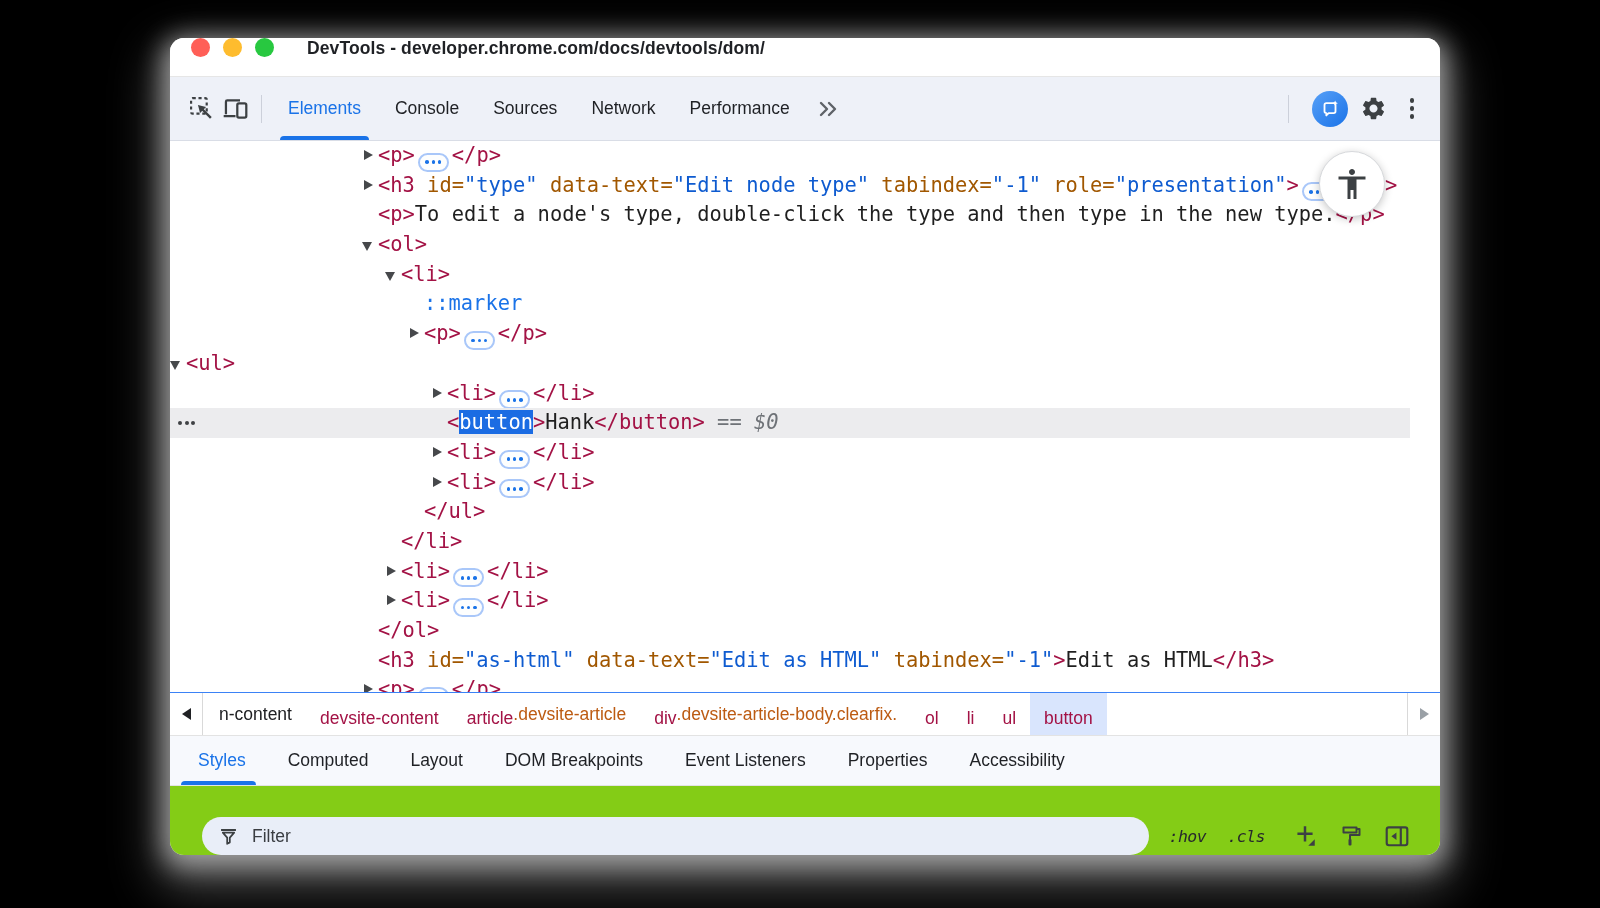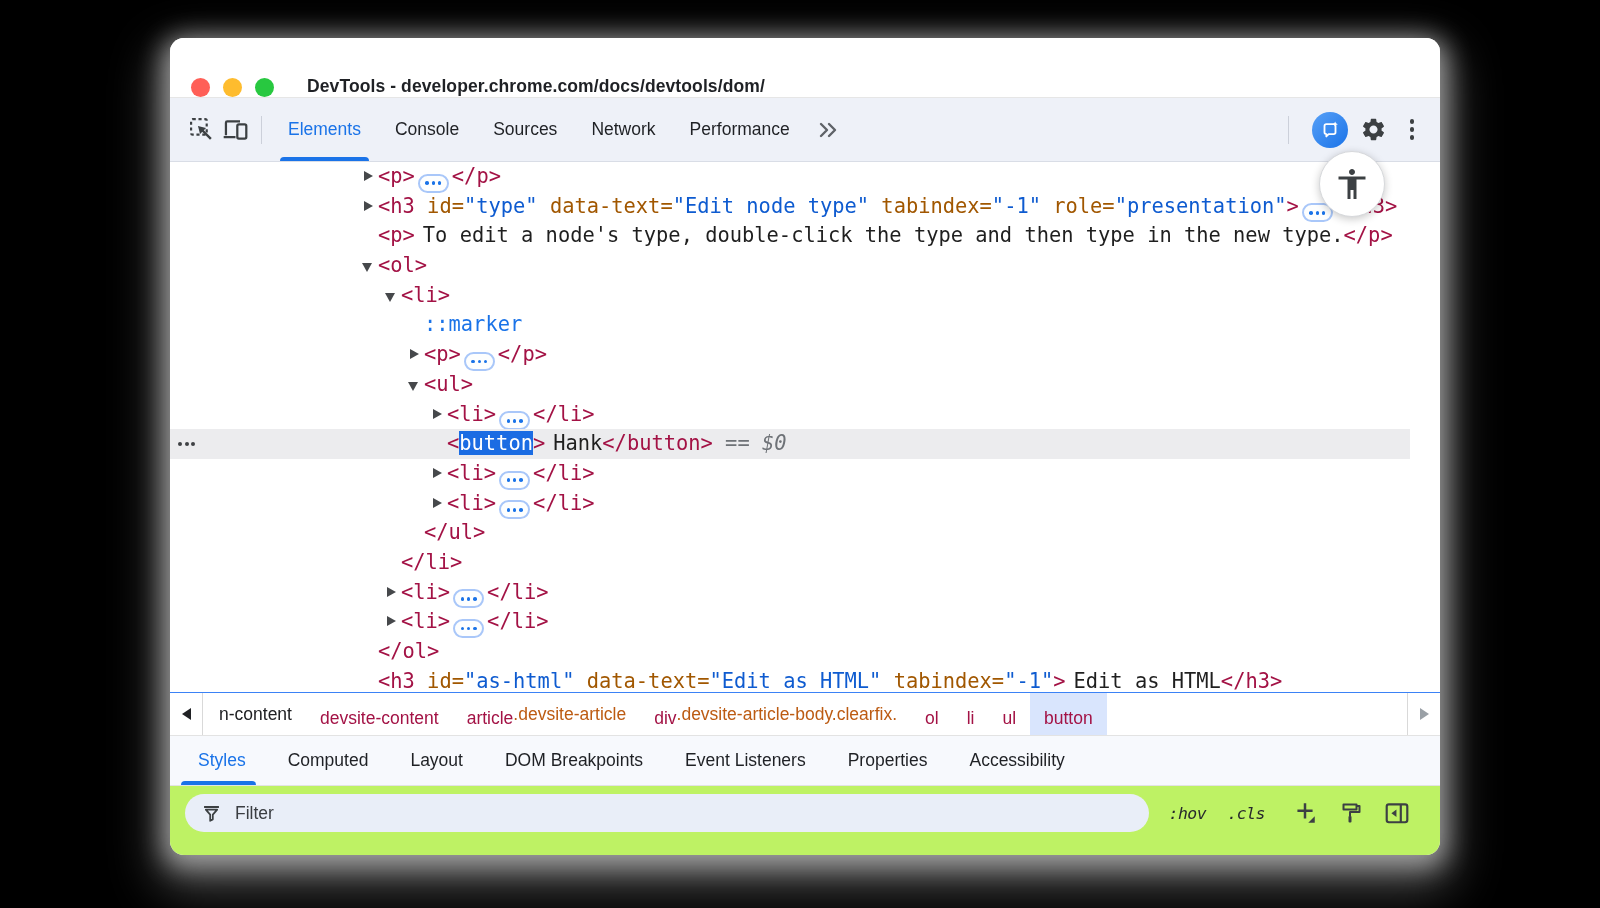--- a/index.html
+++ b/index.html
@@ -6,22 +6,22 @@
   html,body { width:1600px; height:908px; background:#000; font-family:"Liberation Sans",sans-serif; overflow:hidden; }
 
   .window{
     position:absolute; left:170px; top:38px; width:1270px; height:817px;
     background:#fff; border-radius:14px; overflow:hidden;
     box-shadow:0 6px 26px 6px rgba(165,165,165,.95), 0 22px 48px 14px rgba(120,120,120,.55);
     display:flex; flex-direction:column;
   }
 
   
-  .titlebar{ height:60px; flex:none; background:#fff; border-bottom:1px solid #e6e6e6;
-    display:flex; align-items:flex-end; }
+  .titlebar{ height:39px; flex:none; background:#fff; border-bottom:1px solid #e6e6e6;
+    display:flex; align-items:flex-start; }
   .lights{ display:flex; gap:13px; padding-left:21px; }
   .light{ width:19px; height:19px; border-radius:50%; }
   .light.red{ background:var(--traffic-red); }
   .light.yellow{ background:var(--traffic-yellow); }
   .light.green{ background:var(--traffic-green); }
   .win-title{ margin-left:33px; font-size:17.5px; font-weight:bold; color:#1f2125; letter-spacing:.1px; }
 
   
   .toolbar{ height:64px; flex:none; background:#eef1f8; border-bottom:1px solid #d9dde6;
     display:flex; align-items:center; position:relative; }
@@ -47,21 +47,21 @@
   .line{ height:29.7px; white-space:pre; position:relative; }
   .line.selected{ background:linear-gradient(to right,var(--row-highlight) calc(100% - 30px),transparent calc(100% - 30px)); }
   .arrow{ display:inline-block; width:16px; height:14px; position:relative; vertical-align:-1px; }
   .arrow.r::before{ content:''; position:absolute; left:2px; top:1px;
     border-left:9px solid #46484b; border-top:5.5px solid transparent; border-bottom:5.5px solid transparent; }
   .arrow.d::before{ content:''; position:absolute; left:0; top:4px;
     border-top:9px solid #46484b; border-left:5.5px solid transparent; border-right:5.5px solid transparent; }
   .c-tag{ color:var(--tag); }
   .c-attr{ color:var(--attr-name); }
   .c-val{ color:var(--attr-value); }
-  .c-text{ color:#1f1f1f;margin-left:8px; }
+  .c-text{ color:#1f1f1f; }
   .c-marker{ color:var(--pseudo); }
   .c-sel{ background:var(--selection-bg); color:var(--selection-fg); }
   .c-eq{ color:#6e7277; }
   .c-dollar{ color:#6e7277; font-style:italic; }
   .pill{ display:inline-flex; align-items:center; justify-content:center; gap:2.5px;
     width:31px; height:19px; border:2px solid #a9c7f9; border-radius:10px; background:#fdfefe;
     vertical-align:-2px; margin:0 3px; cursor:pointer; }
   .pill i{ width:3.6px; height:3.6px; border-radius:50%; background:var(--accent); }
   .gutter-dots{ position:absolute; left:8px; top:13px; display:flex; gap:2.6px; cursor:pointer; }
   .gutter-dots i{ width:4px; height:4px; border-radius:50%; background:#3f4144; }
@@ -88,22 +88,22 @@
 
   
   .sub-tabs{ height:50px; flex:none; background:#f7f9fd; border-bottom:1px solid #e3e3e3;
     display:flex; align-items:stretch; font-size:17.5px; }
   .sub-tab{ padding:0 21px; display:flex; align-items:center; color:#1f2125; position:relative; cursor:pointer; white-space:nowrap; }
   .sub-tab.active{ color:var(--accent);padding-left:28px; }
   .sub-tab.active::after{ content:''; position:absolute; left:11px; right:11px; bottom:0; height:4px;
     background:var(--accent); border-radius:4px 4px 0 0; }
 
   
-  .filter-bar{ flex:none; height:69px; background:#bef264; display:flex; align-items:flex-start;
-    padding:8px 30px 0 15px; }
+  .filter-bar{ flex:none; height:69px; background:#84cc16; display:flex; align-items:flex-end;
+    padding:8px 30px 0 32px; }
   .filter-pill{ flex:1; height:38px; background:#e9eef8; border-radius:19px; display:flex; align-items:center;
     padding:0 16px; gap:13px; margin-right:20px; }
   .filter-pill input{ flex:1; border:none; outline:none; background:transparent; font-size:17.5px;
     color:#202124; font-family:"Liberation Sans",sans-serif; }
   .filter-pill input::placeholder{ color:#3a3d42; opacity:1; }
   .filter-controls{ display:flex; align-items:center; gap:21px; height:38px;
     font-family:"DejaVu Sans Mono",monospace; font-size:16.5px; color:#26282c;font-style:italic; }
   .fc-text{ cursor:pointer; letter-spacing:-.5px; }
   .fc-icon{ display:flex; align-items:center; cursor:pointer; }
 </style>
@@ -171,21 +171,21 @@
   </div>
 
   <div class="dom">
       <div class="line" style="padding-left: 192px;"><span class="arrow r"></span><span class="c-tag">&lt;p&gt;</span><span class="pill"><i></i><i></i><i></i></span><span class="c-tag">&lt;/p&gt;</span></div>
       <div class="line" style="padding-left: 192px;"><span class="arrow r"></span><span class="c-tag">&lt;h3</span><span class="c-attr"> id=</span><span class="c-val">"type"</span><span class="c-attr"> data-text=</span><span class="c-val">"Edit node type"</span><span class="c-attr"> tabindex=</span><span class="c-val">"-1"</span><span class="c-attr"> role=</span><span class="c-val">"presentation"</span><span class="c-tag">&gt;</span><span class="pill"><i></i><i></i><i></i></span><span class="c-tag">&lt;/h3&gt;</span></div>
       <div class="line" style="padding-left: 192px;"><span class="arrow n"></span><span class="c-tag">&lt;p&gt;</span><span class="c-text">To edit a node's type, double-click the type and then type in the new type.</span><span class="c-tag">&lt;/p&gt;</span></div>
       <div class="line" style="padding-left: 192px;"><span class="arrow d"></span><span class="c-tag">&lt;ol&gt;</span></div>
       <div class="line" style="padding-left: 215px;"><span class="arrow d"></span><span class="c-tag">&lt;li&gt;</span></div>
       <div class="line" style="padding-left: 238px;"><span class="arrow n"></span><span class="c-marker">::marker</span></div>
       <div class="line" style="padding-left: 238px;"><span class="arrow r"></span><span class="c-tag">&lt;p&gt;</span><span class="pill"><i></i><i></i><i></i></span><span class="c-tag">&lt;/p&gt;</span></div>
-      <div class="line" style="padding-left: 238px;"><span class="arrow d"></span><span class="c-tag">&lt;ul&gt;</span></div>
+      <div class="line" style=""><span class="arrow d"></span><span class="c-tag">&lt;ul&gt;</span></div>
       <div class="line" style="padding-left: 261px;"><span class="arrow r"></span><span class="c-tag">&lt;li&gt;</span><span class="pill"><i></i><i></i><i></i></span><span class="c-tag">&lt;/li&gt;</span></div>
       <div class="line selected" style="padding-left: 261px;"><span class="gutter-dots"><i></i><i></i><i></i></span><span class="arrow n"></span><span class="c-tag">&lt;</span><span class="c-sel">button</span><span class="c-tag">&gt;</span><span class="c-text">Hank</span><span class="c-tag">&lt;/button&gt;</span><span class="c-eq"> == </span><span class="c-dollar">$0</span></div>
       <div class="line" style="padding-left: 261px;"><span class="arrow r"></span><span class="c-tag">&lt;li&gt;</span><span class="pill"><i></i><i></i><i></i></span><span class="c-tag">&lt;/li&gt;</span></div>
       <div class="line" style="padding-left: 261px;"><span class="arrow r"></span><span class="c-tag">&lt;li&gt;</span><span class="pill"><i></i><i></i><i></i></span><span class="c-tag">&lt;/li&gt;</span></div>
       <div class="line" style="padding-left: 238px;"><span class="arrow n"></span><span class="c-tag">&lt;/ul&gt;</span></div>
       <div class="line" style="padding-left: 215px;"><span class="arrow n"></span><span class="c-tag">&lt;/li&gt;</span></div>
       <div class="line" style="padding-left: 215px;"><span class="arrow r"></span><span class="c-tag">&lt;li&gt;</span><span class="pill"><i></i><i></i><i></i></span><span class="c-tag">&lt;/li&gt;</span></div>
       <div class="line" style="padding-left: 215px;"><span class="arrow r"></span><span class="c-tag">&lt;li&gt;</span><span class="pill"><i></i><i></i><i></i></span><span class="c-tag">&lt;/li&gt;</span></div>
       <div class="line" style="padding-left: 192px;"><span class="arrow n"></span><span class="c-tag">&lt;/ol&gt;</span></div>
       <div class="line" style="padding-left: 192px;"><span class="arrow n"></span><span class="c-tag">&lt;h3</span><span class="c-attr"> id=</span><span class="c-val">"as-html"</span><span class="c-attr"> data-text=</span><span class="c-val">"Edit as HTML"</span><span class="c-attr"> tabindex=</span><span class="c-val">"-1"</span><span class="c-tag">&gt;</span><span class="c-text">Edit as HTML</span><span class="c-tag">&lt;/h3&gt;</span></div>

